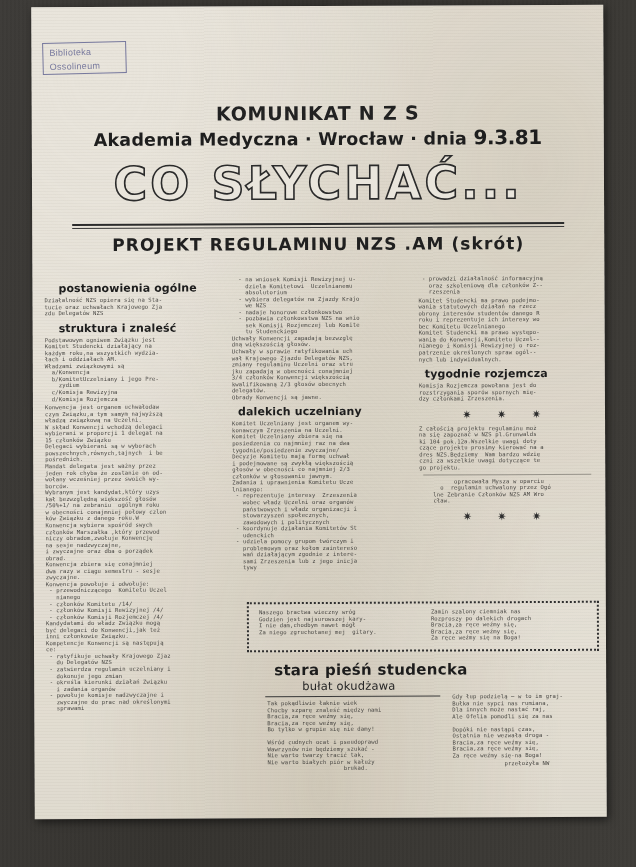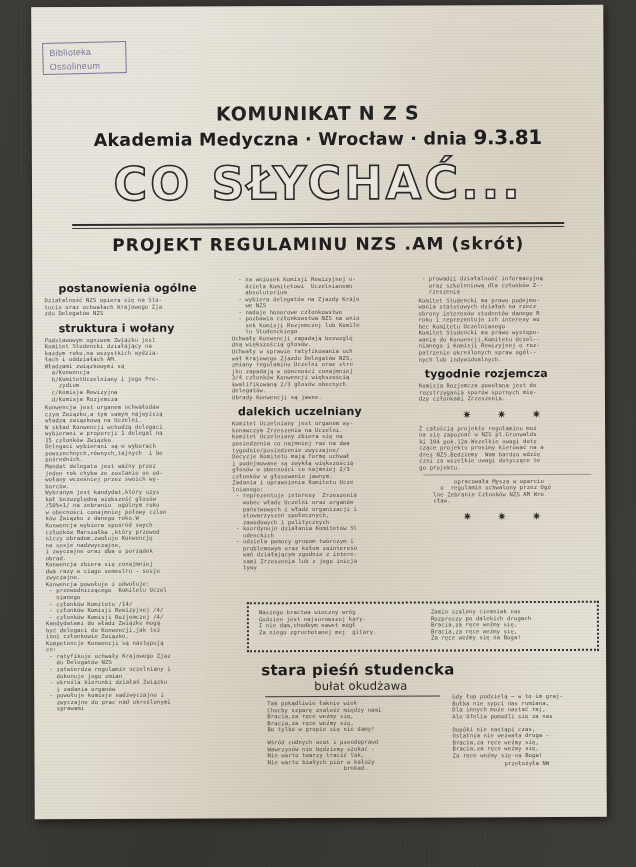--- a/index.html
+++ b/index.html
@@ -120,26 +120,26 @@
     position:absolute;left:213px;top:596px;width:352px;
     border:2.5px dotted #2f2f2f;
     padding:5px 8px 6px 10px;box-sizing:border-box;
     background:rgba(255,255,255,.10);
   }
   .poembox .cols2{display:flex;gap:14px;}
   .poembox .pc{flex:1;}
 
   
   .songhead{
-    position:absolute;left:227px;top:655px;
+    position:absolute;left:240px;top:655px;
     font-family:"DejaVu Sans", sans-serif;
     font-weight:bold;font-size:15px;color:#1c1c1c;letter-spacing:.3px;
   }
   .songauthor{
-    position:absolute;left:280px;top:673px;
+    position:absolute;left:268px;top:673px;
     font-family:"DejaVu Sans", sans-serif;
     font-size:11.5px;color:#242424;letter-spacing:.2px;
   }
   .song-rule{position:absolute;left:231px;top:690px;width:175px;height:1px;background:#3a3a3a;}
   .songL{position:absolute;left:233px;top:694px;width:185px;}
   .songR{position:absolute;left:418px;top:688px;width:150px;}
 
   .stars{
     text-align:center;font-size:11px;letter-spacing:11px;
     color:#2e2e2e;margin:6px 0 4px 0;font-family:"DejaVu Sans", sans-serif;
@@ -175,21 +175,21 @@
 
   <div class="subtitle">PROJEKT REGULAMINU  NZS .AM (skrót)</div>
 
   <div class="cols">
 
     <div class="col c1">
       <div class="sec-h ind">postanowienia ogólne</div>
       <p class="tw">Działalność NZS opiera się na Sta-
 tucie oraz uchwałach Krajowego Zja
 zdu Delegatów NZS</p>
-      <div class="sec-h ind">struktura i wołany</div>
+      <div class="sec-h ind">struktura i znaleść</div>
       <p class="tw">Podstawowym ogniwem Związku jest
 Komitet Studencki działający na
 każdym roku,na wszystkich wydzia-
 łach i oddziałach AM.
 Władzami związkowymi są
   a/Konwencja
   b/KomitetUczelniany i jego Pre-
     zydium
   c/Komisja Rewizyjna
   d/Komisja Rozjemcza</p>

